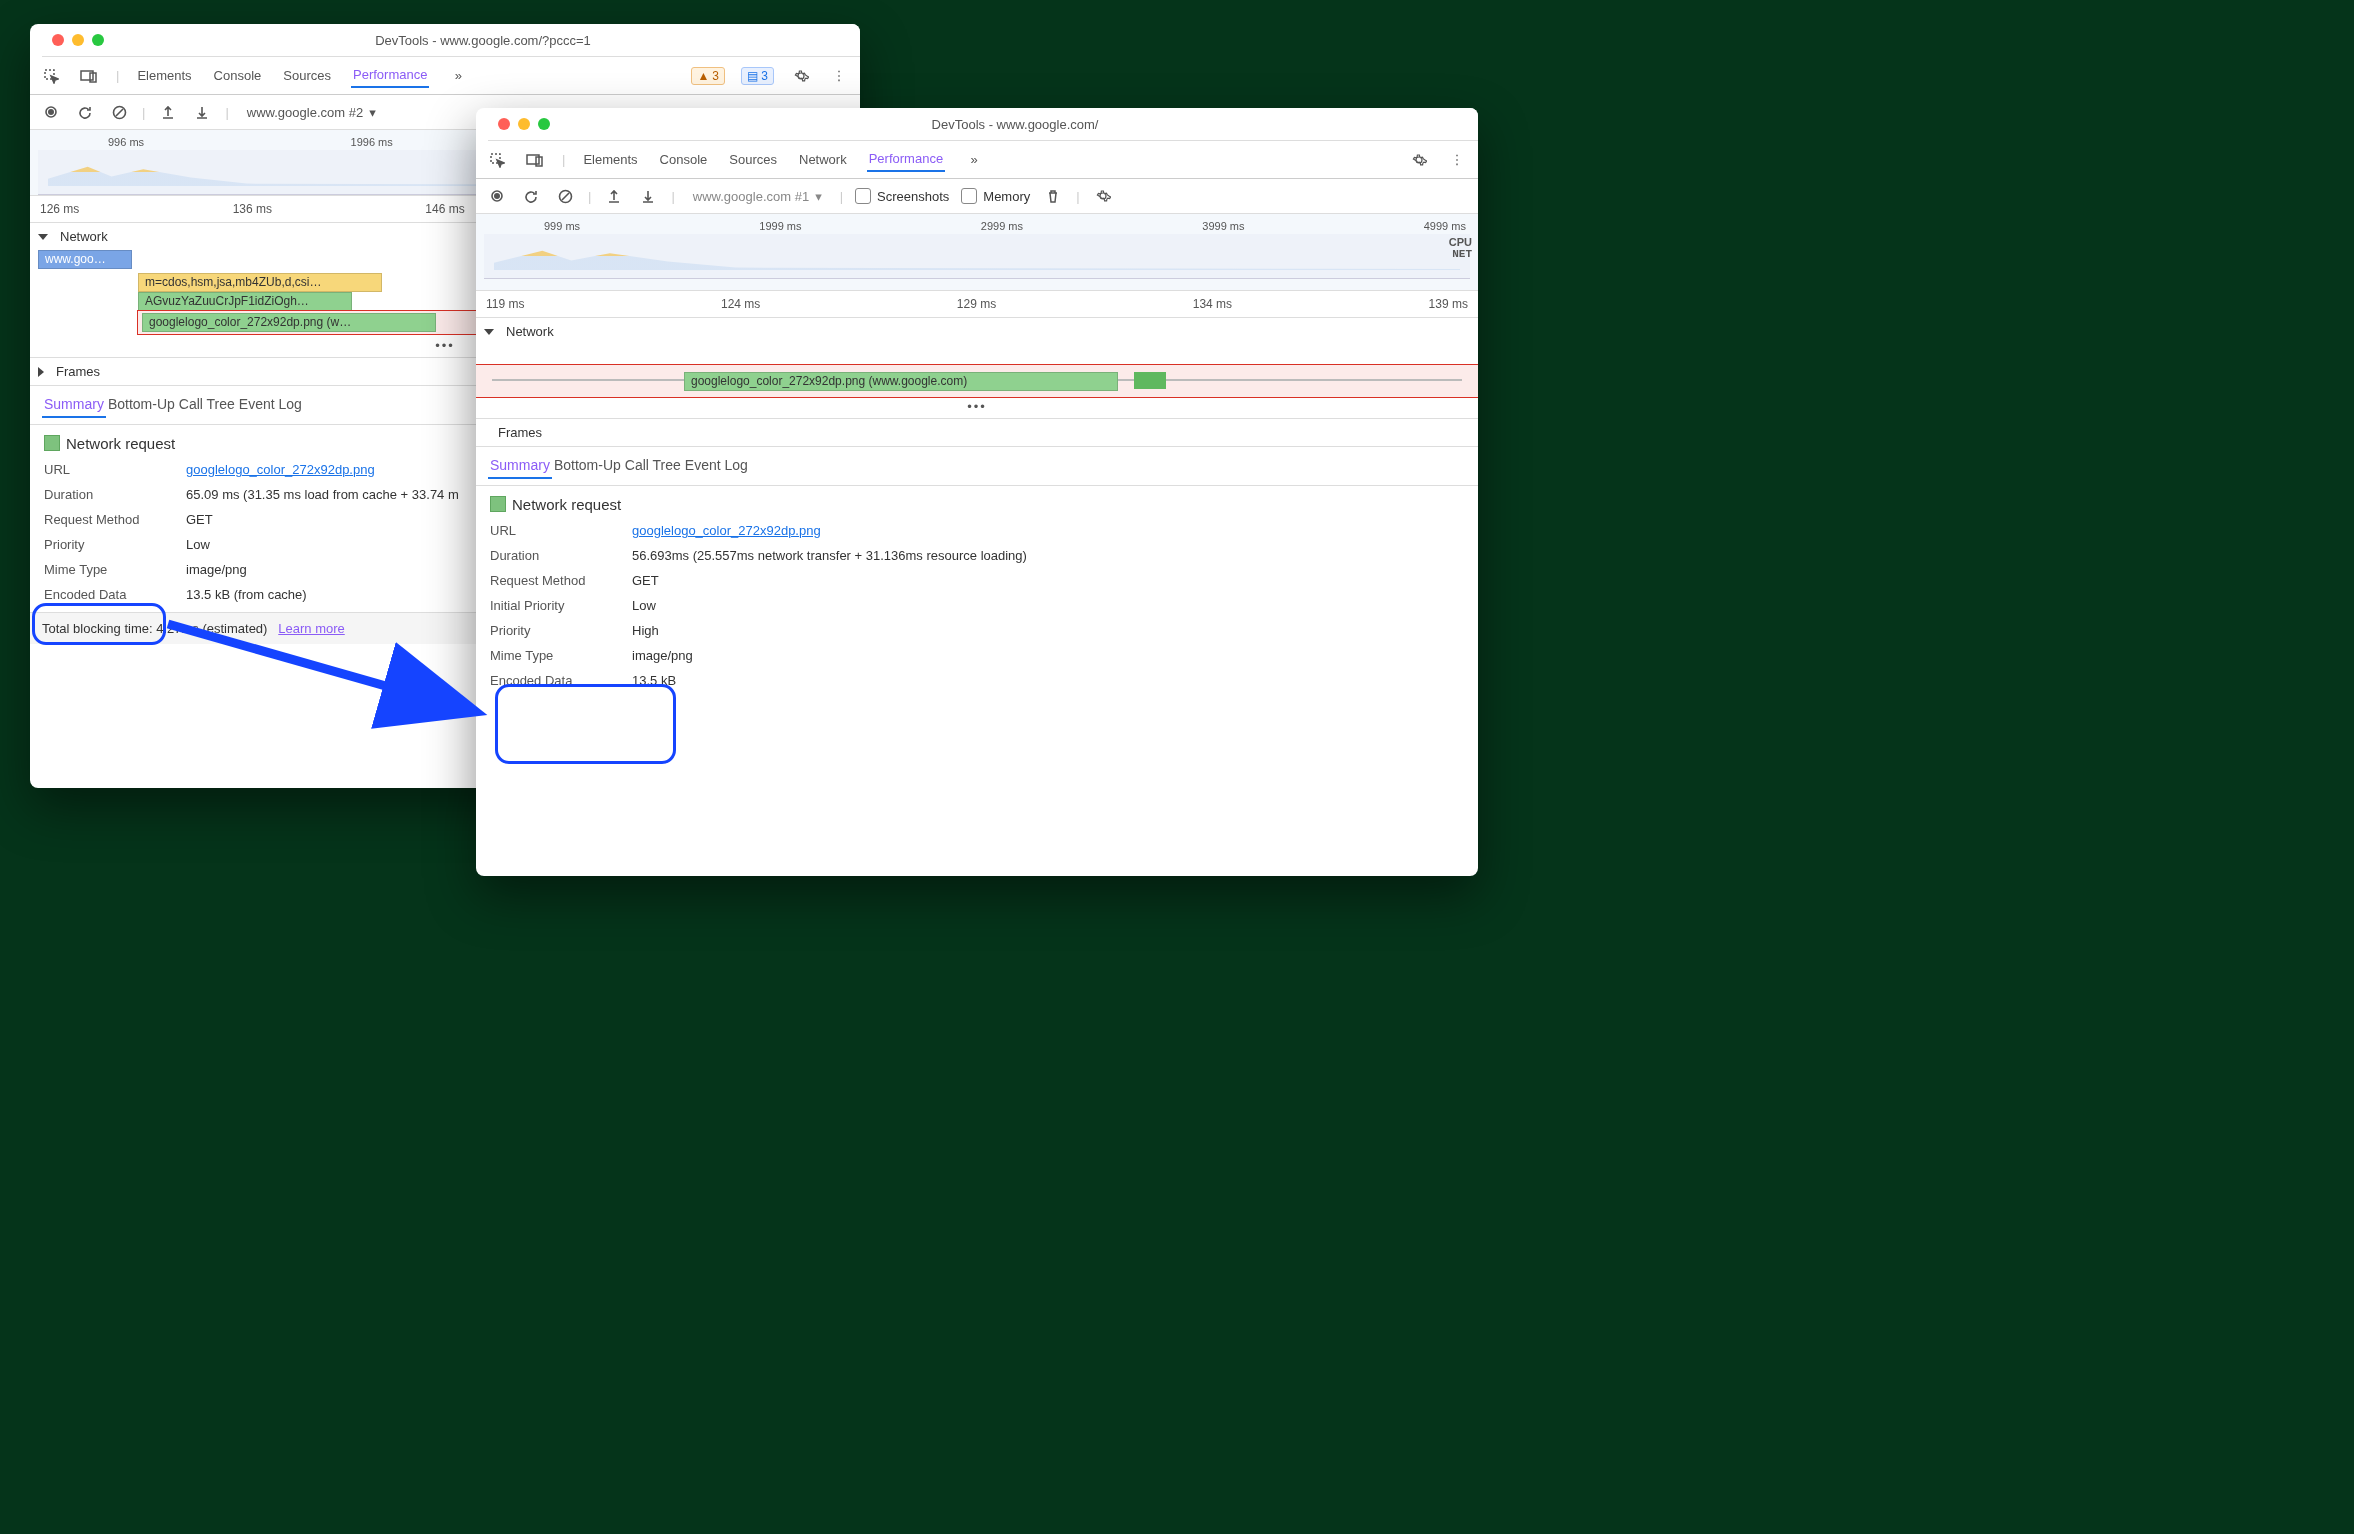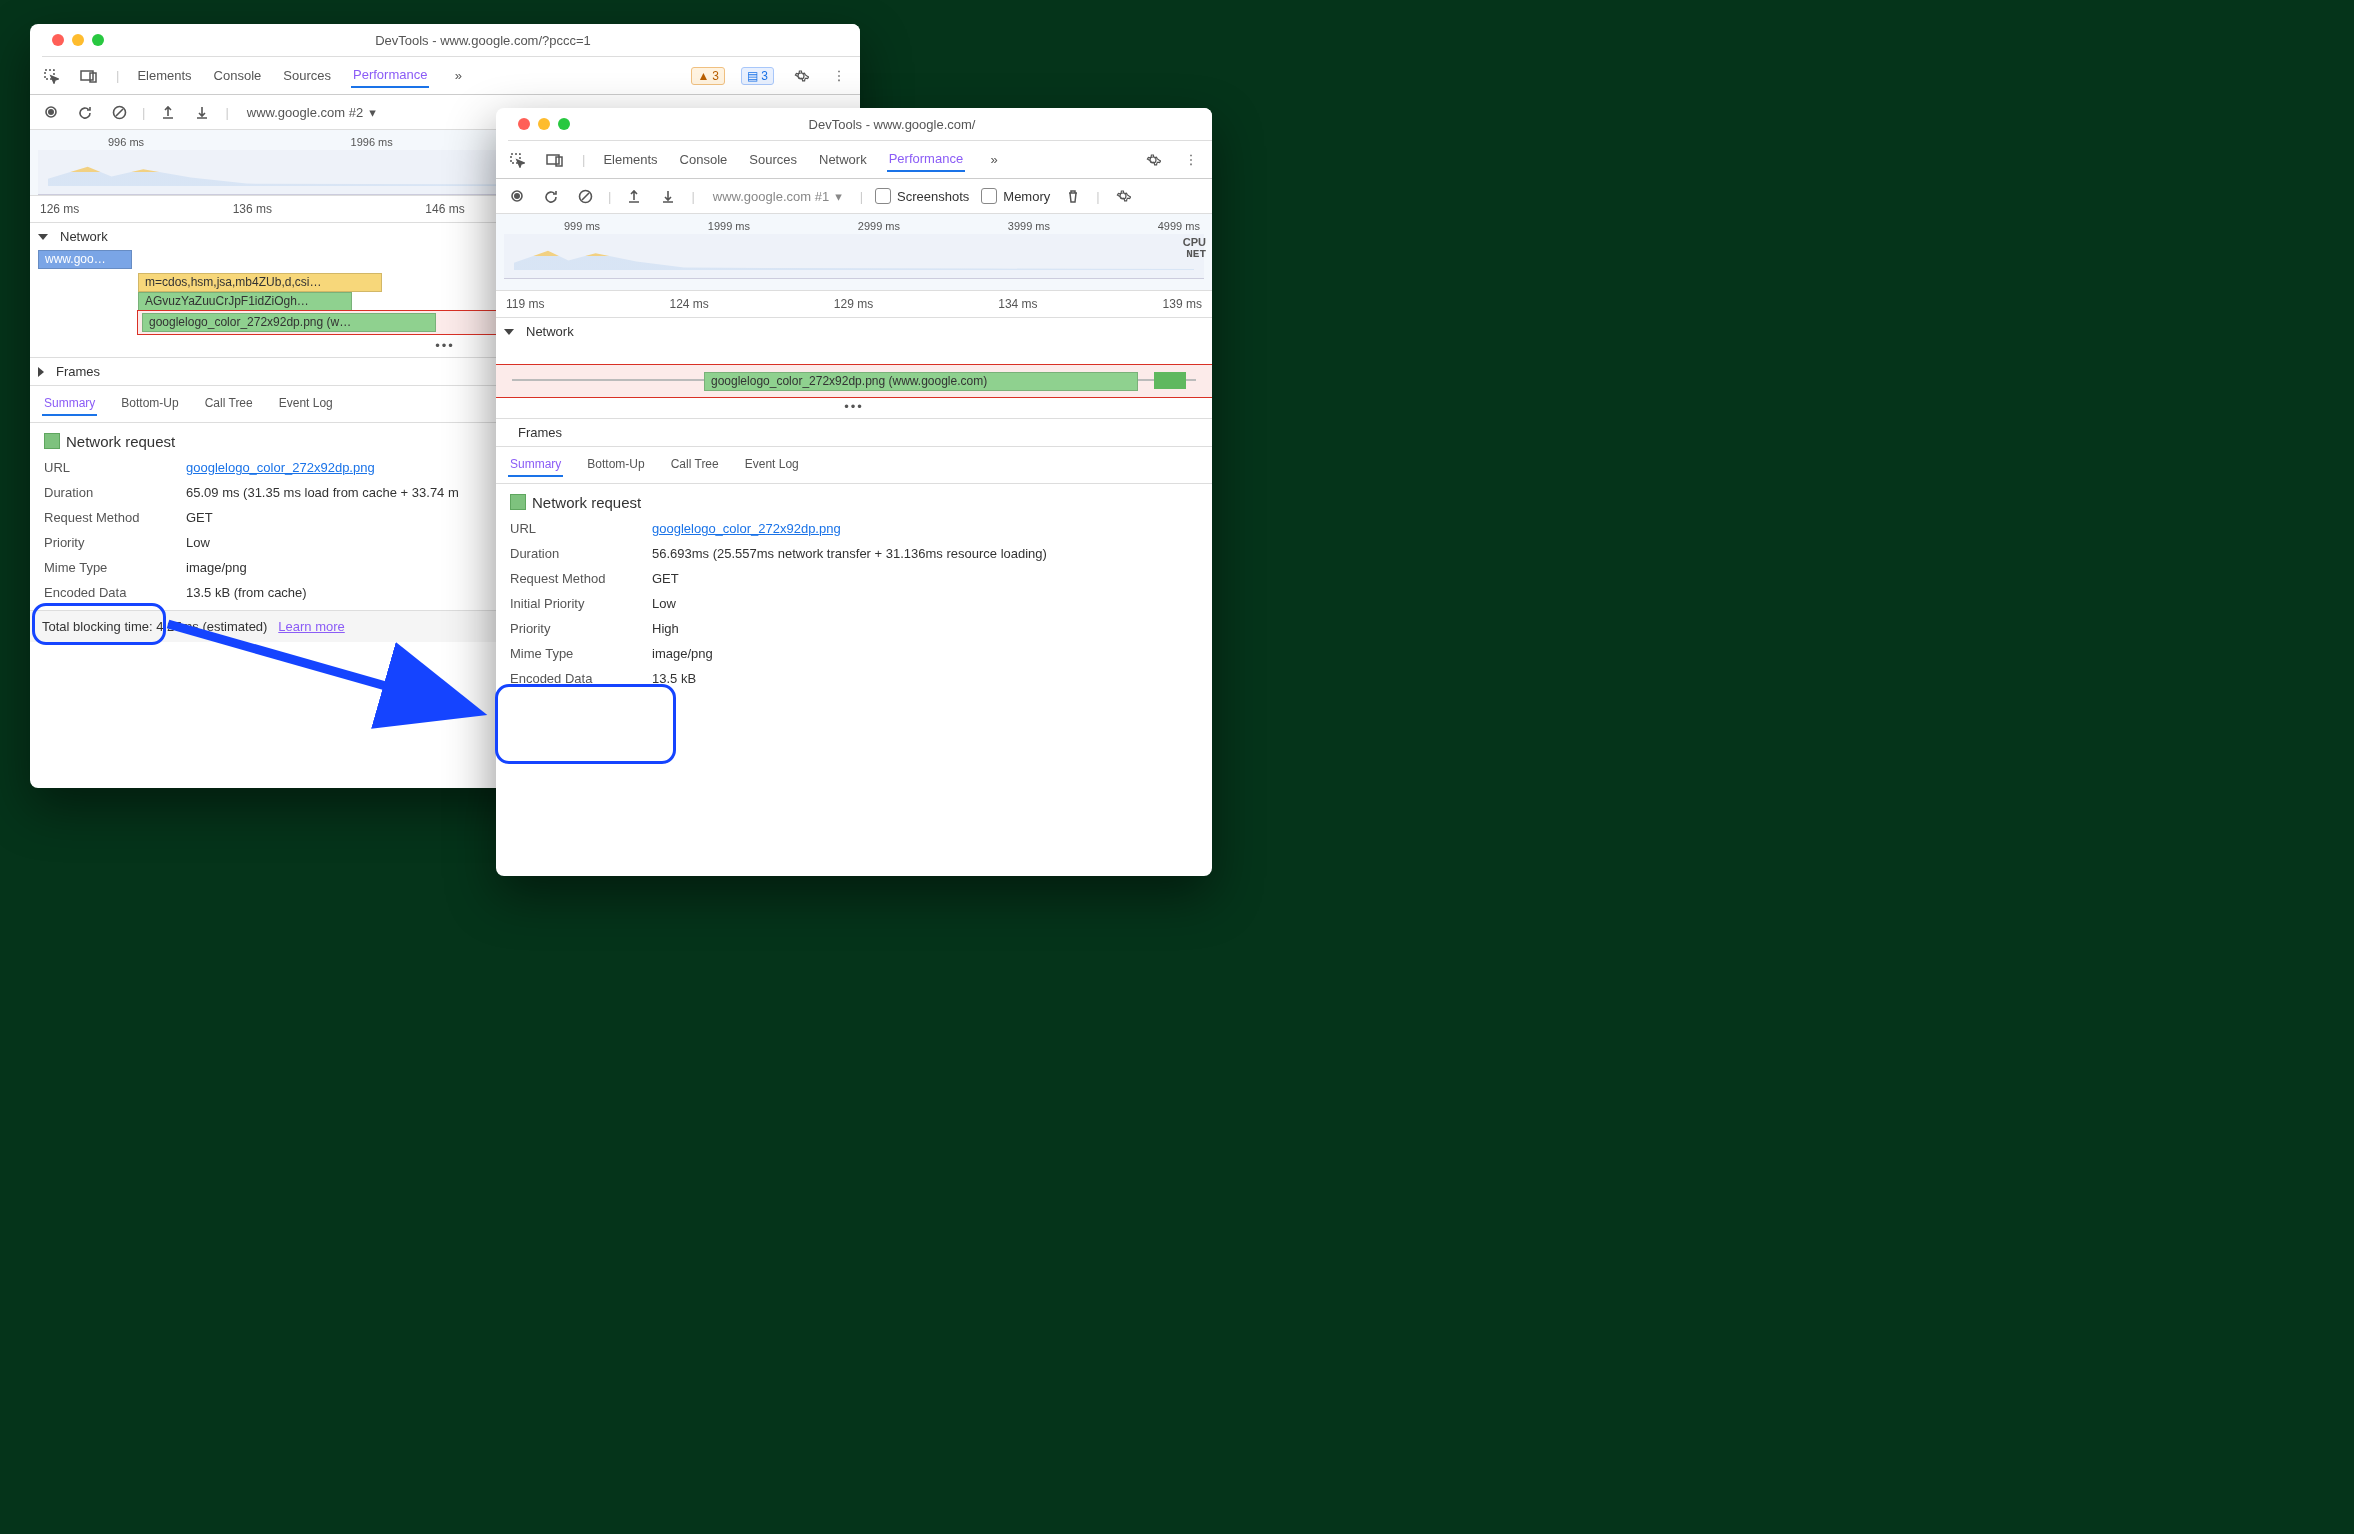--- a/index.html
+++ b/index.html
@@ -27,21 +27,21 @@
   .ruler{display:flex;justify-content:space-between;font-size:12px;color:#555;padding:6px 10px;border-bottom:1px solid #ddd;}
   .row{display:flex;align-items:center;padding:2px 8px;}
   .disc{width:0;height:0;border-left:5px solid transparent;border-right:5px solid transparent;margin-right:4px;}
   .disc.down{border-top:6px solid #444;}
   .disc.right{border-left:6px solid #444;border-top:5px solid transparent;border-bottom:5px solid transparent;border-right:none;}
   .section-head{font-weight:500;color:#333;padding:4px 8px;}
   .req-bar{height:17px;font-size:12px;line-height:17px;padding:0 6px;white-space:nowrap;overflow:hidden;text-overflow:ellipsis;border:1px solid rgba(0,0,0,.15);}
   .yellow{background:#f7d77a;} .green{background:#8fd18f;} .blue{background:#7aa5e6;color:#fff;}
   .highlight-row{background:#fcebea;outline:1px solid #d93025;padding:2px 4px;}
   .three-dots{text-align:center;color:#555;letter-spacing:2px;padding:0 0 4px;}
-  .result-tabs{display:flex;gap:22px;padding:6px 12px;border-bottom:1px solid #ddd;font-size:12px;}
+  .result-tabs{display:flex;padding:6px 12px;border-bottom:1px solid #ddd;font-size:14px;}
   .summary{padding:10px 14px;display:flex;flex-direction:column;gap:10px;}
   .kv{display:flex;gap:12px;align-items:baseline;}
   .kv .k{min-width:130px;color:#555;}
   a.link{color:#1a73e8;text-decoration:underline;}
   .footer{border-top:1px solid #ddd;background:#f5f5f5;padding:8px 12px;}
   .circle-annot{position:absolute;border:3px solid #1544ff;border-radius:14px;pointer-events:none;}
   .arrow{position:absolute;pointer-events:none;}
   .sq{display:inline-block;width:14px;height:14px;background:#7ec27e;border:1px solid #5fa65f;margin-right:6px;vertical-align:-2px;}
   .right-labels{font-size:11px;font-weight:600;color:#555;text-align:right;}
   .cbox{width:14px;height:14px;border:1px solid #888;border-radius:3px;}
@@ -212,21 +212,21 @@
           <span>13.5 kB (from cache)</span>
         </div>
   </div>
 
   <div class="footer">
     <span>Total blocking time: 4.27ms (estimated)</span>&nbsp;&nbsp;
     <a class="link" style="color:#8b5cf6">Learn more</a>
   </div>
 </div>
 
-<div class="win" style="top:108px;left:496px;width:716px;height:768px;">
+<div class="win" style="top:108px;left:476px;width:1002px;height:768px;">
   <div class="titlebar">
     <div class="traffic">
       <span class="tl red"></span>
       <span class="tl yellow"></span>
       <span class="tl green"></span>
     </div>
     <div class="title">DevTools - www.google.com/</div>
   </div>
 
   <div class="toolbar">

